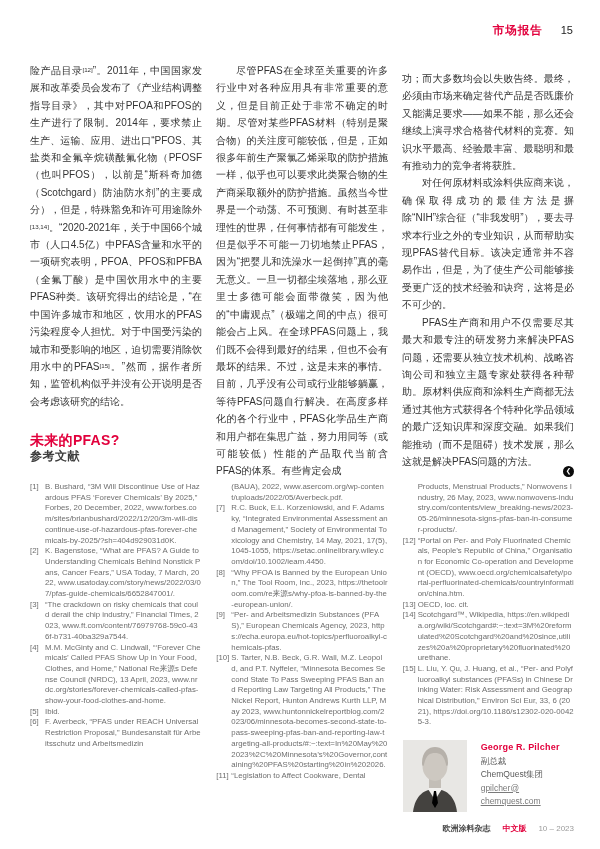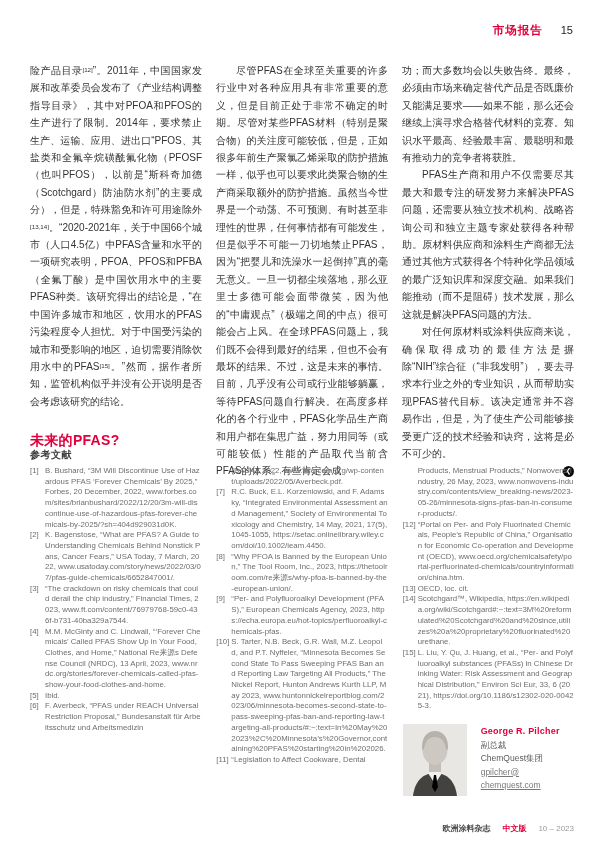--- a/index.html
+++ b/index.html
@@ -10,25 +10,25 @@
   .header { position:absolute; top:23px; right:27px; display:flex; align-items:baseline; gap:18px; }
   .section-label { color:var(--accent); font-weight:bold; font-size:11.5px; letter-spacing:1px; }
   .page-number { font-size:11px; color:#1c1c1c; }
 
   .columns { position:absolute; top:62px; left:30px; right:26px; display:grid; grid-template-columns:1fr 1fr 1fr; column-gap:14px; }
   .col { font-size:10px; line-height:17.4px; text-align:justify; color:#333; }
   .col p { text-align:justify; }
   .col p.indent { text-indent:2em; }
   .col sup { font-size:0.62em; vertical-align:0.4em; line-height:0; }
   .future-heading { color:var(--accent); font-size:14px; font-weight:bold; margin-top:22px; letter-spacing:0.3px; }
-  .col3 { position:relative; }
+  .col3 { position:relative;margin-top:8px; }
   .end-marker { position:absolute; right:0; bottom:3px; width:11px; height:11px; border-radius:50%; background:#0b0b0b; color:#fff; font-size:6.5px; line-height:1; display:flex; align-items:center; justify-content:center; }
 
   .refs { position:absolute; top:448px; left:30px; right:26px; }
-  .refs-heading { font-size:10px; font-weight:bold; color:#3c3c3c; margin-bottom:4px; letter-spacing:0.5px; }
+  .refs-heading { font-size:12px; font-weight:bold; color:#3c3c3c; margin-bottom:17px; letter-spacing:0.5px; }
   .ref-grid { display:grid; grid-template-columns:1fr 1fr 1fr; column-gap:15px; }
   .ref-col { font-size:7.8px; line-height:10.7px; color:#6e6e6e; }
   .ref { position:relative; padding-left:15px; word-break:break-all; text-align:left; }
   .ref .marker { position:absolute; left:0; top:0; word-break:normal; }
 
   .author { margin-top:12px; display:flex; gap:14px; }
   .photo-wrap { width:64px; height:72px; flex:0 0 64px; }
   .photo-wrap svg { display:block; width:64px; height:72px; }
   .a-info { font-size:8.5px; line-height:13.5px; color:#5a5a5a; padding-top:1px; }
   .a-name { color:var(--accent); font-weight:bold; font-size:9px; letter-spacing:0.2px; }
@@ -51,22 +51,22 @@
   <div class="columns">
     <div class="col">
       <p>险产品目录<sup>[12]</sup>”。2011年，中国国家发展和改革委员会发布了《产业结构调整指导目录》，其中对PFOA和PFOS的生产进行了限制。2014年，要求禁止生产、运输、应用、进出口“PFOS、其盐类和全氟辛烷磺酰氟化物（PFOSF（也叫PFOS），以前是“斯科奇加德（Scotchgard）防油防水剂”的主要成分），但是，特殊豁免和许可用途除外<sup>[13,14]</sup>。“2020-2021年，关于中国66个城市（人口4.5亿）中PFAS含量和水平的一项研究表明，PFOA、PFOS和PFBA（全氟丁酸）是中国饮用水中的主要PFAS种类。该研究得出的结论是，“在中国许多城市和地区，饮用水的PFAS污染程度令人担忧。对于中国受污染的城市和受影响的地区，迫切需要消除饮用水中的PFAS<sup>[15]</sup>。”然而，据作者所知，监管机构似乎并没有公开说明是否会考虑该研究的结论。</p>
       <h2 class="future-heading">未来的PFAS?</h2>
     </div>
     <div class="col">
       <p class="indent">尽管PFAS在全球至关重要的许多行业中对各种应用具有非常重要的意义，但是目前正处于非常不确定的时期。尽管对某些PFAS材料（特别是聚合物）的关注度可能较低，但是，正如很多年前生产聚氯乙烯采取的防护措施一样，似乎也可以要求此类聚合物的生产商采取额外的防护措施。虽然当今世界是一个动荡、不可预测、有时甚至非理性的世界，任何事情都有可能发生，但是似乎不可能一刀切地禁止PFAS，因为“把婴儿和洗澡水一起倒掉”真的毫无意义。一旦一切都尘埃落地，那么亚里士多德可能会面带微笑，因为他的“中庸观点”（极端之间的中点）很可能会占上风。在全球PFAS问题上，我们既不会得到最好的结果，但也不会有最坏的结果。不过，这是未来的事情。目前，几乎没有公司或行业能够躺赢，等待PFAS问题自行解决。在高度多样化的各个行业中，PFAS化学品生产商和用户都在集思广益，努力用同等（或可能较低）性能的产品取代当前含PFAS的体系。有些肯定会成</p>
     </div>
     <div class="col col3">
       <p>功；而大多数均会以失败告终。最终，必须由市场来确定替代产品是否既廉价又能满足要求——如果不能，那么还会继续上演寻求合格替代材料的竞赛。知识水平最高、经验最丰富、最聪明和最有推动力的竞争者将获胜。</p>
+      <p class="indent">对任何原材料或涂料供应商来说，确保取得成功的最佳方法是摒除“NIH”综合征（“非我发明”），要去寻求本行业之外的专业知识，从而帮助实现PFAS替代目标。该决定通常并不容易作出，但是，为了使生产公司能够接受更广泛的技术经验和诀窍，这将是必不可少的。</p>
       <p class="indent">PFAS生产商和用户不仅需要尽其最大和最专注的研发努力来解决PFAS问题，还需要从独立技术机构、战略咨询公司和独立主题专家处获得各种帮助。原材料供应商和涂料生产商都无法通过其他方式获得各个特种化学品领域的最广泛知识库和深度交融。如果我们能推动（而不是阻碍）技术发展，那么这就是解决PFAS问题的方法。</p>
-      <p class="indent">对任何原材料或涂料供应商来说，确保取得成功的最佳方法是摒除“NIH”综合征（“非我发明”），要去寻求本行业之外的专业知识，从而帮助实现PFAS替代目标。该决定通常并不容易作出，但是，为了使生产公司能够接受更广泛的技术经验和诀窍，这将是必不可少的。</p>
       <span class="end-marker">❮</span>
     </div>
   </div>
 
   <div class="refs">
     <h3 class="refs-heading">参考文献</h3>
     <div class="ref-grid">
 
       <div class="ref-col">
 
@@ -103,21 +103,21 @@
 
           <div class="ref">
             <span class="marker">[7]</span><span>R.C. Buck, E.L. Korzeniowski, and F. Adamsky, “Integrated Environmental Assessment and Management,” Society of Environmental Toxicology and Chemistry, 14 May, 2021, 17(5), 1045-1055, https://setac.onlinelibrary.wiley.com/doi/10.1002/ieam.4450.</span>
           </div>
 
           <div class="ref">
             <span class="marker">[8]</span><span>“Why PFOA is Banned by the European Union,” The Tool Room, Inc., 2023, https://thetoolroom.com/re来源s/why-pfoa-is-banned-by-the-european-union/.</span>
           </div>
 
           <div class="ref">
-            <span class="marker">[9]</span><span>“Per- and Polyfluoroalkyl Development (PFAS),” European Chemicals Agency, 2023, https://echa.europa.eu/hot-topics/perfluoroalkyl-chemicals-pfas.</span>
+            <span class="marker">[9]</span><span>“Per- and Arbeitsmedizin Substances (PFAS),” European Chemicals Agency, 2023, https://echa.europa.eu/hot-topics/perfluoroalkyl-chemicals-pfas.</span>
           </div>
 
           <div class="ref">
             <span class="marker">[10]</span><span>S. Tarter, N.B. Beck, G.R. Wall, M.Z. Leopold, and P.T. Nyffeler, “Minnesota Becomes Second State To Pass Sweeping PFAS Ban and Reporting Law Targeting All Products,” The Nickel Report, Hunton Andrews Kurth LLP, May 2023, www.huntonnickelreportblog.com/2023/06/minnesota-becomes-second-state-to-pass-sweeping-pfas-ban-and-reporting-law-targeting-all-products/#:~:text=In%20May%202023%2C%20Minnesota’s%20Governor,containing%20PFAS%20starting%20in%202026.</span>
           </div>
 
           <div class="ref">
             <span class="marker">[11]</span><span>“Legislation to Affect Cookware, Dental</span>
           </div>
         </div>

